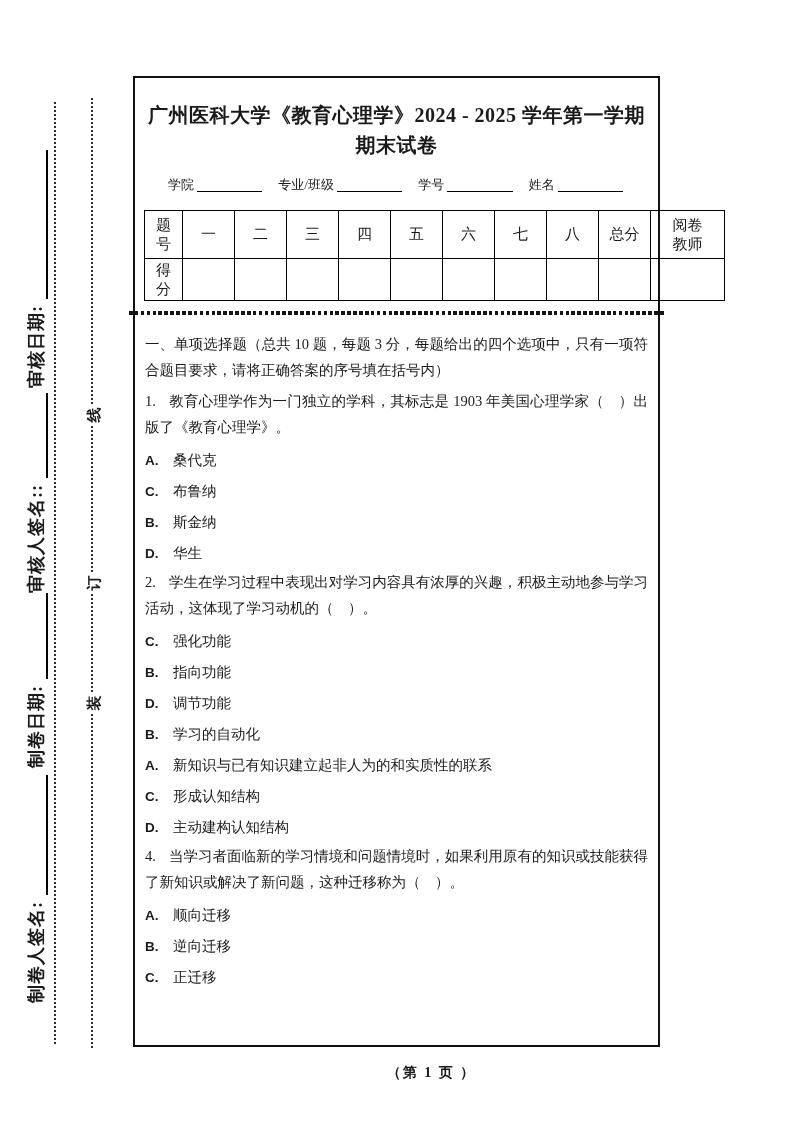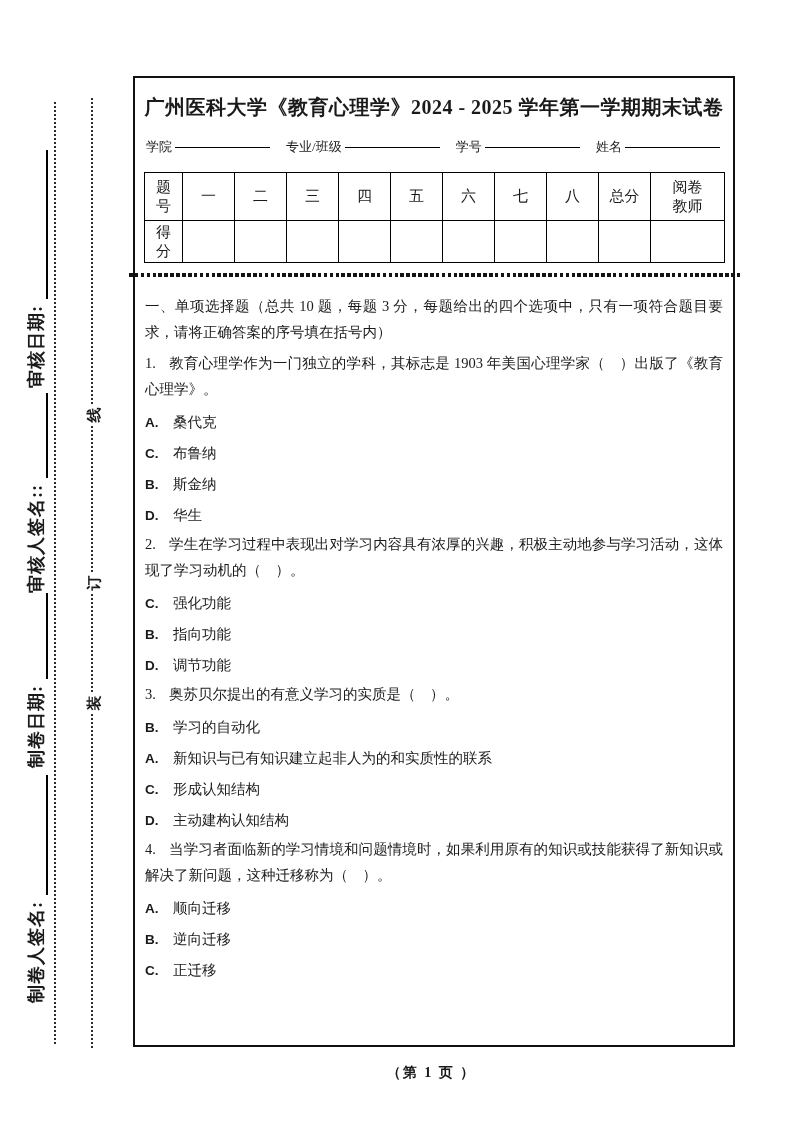--- a/index.html
+++ b/index.html
@@ -12,25 +12,25 @@
   .v-label{font-size:18px;font-weight:700;line-height:24px;letter-spacing:1px;}
   .v-blank{flex:1;border-bottom:2px solid #000;height:2px;margin-left:6px;}
 
   
   .dotline{position:absolute;width:0;border-left:2px dotted #2b2b2b;}
   .bind-char{position:absolute;left:-10px;width:22px;height:22px;line-height:22px;
              text-align:center;background:#fff;font-size:15px;font-weight:700;
              transform:rotate(-90deg);}
 
   
-  .paper-box{position:absolute;left:133px;top:76px;width:602px;height:971px;
-             border:2px solid #111;box-sizing:border-box;padding:4px 9px;overflow:visible;}
+  .paper-box{position:absolute;left:133px;top:76px;width:527px;height:971px;
+             border:2px solid #111;box-sizing:border-box;padding:12px 9px;overflow:visible;}
   .title{margin:10px 0 0;font-size:20px;font-weight:700;text-align:center;
          line-height:30px;letter-spacing:0.5px;}
-  .info-row{display:flex;margin:16px 2px 0;font-size:13px;line-height:18px;align-items:center;}
+  .info-row{display:flex;margin:16px 24px 0;font-size:13px;line-height:18px;align-items:flex-end;}
   .info-label{font-weight:400;white-space:nowrap;}
   .info-blank{flex:1;border-bottom:1.5px solid #000;height:3px;margin:0 16px 2px 3px;}
   .info-row .last{margin-right:2px;}
 
   table.score{border-collapse:collapse;margin:16px auto 0;width:580px;table-layout:fixed;}
   table.score td{border:1.5px solid #000;text-align:center;vertical-align:middle;
                  font-size:15px;padding:0;}
   table.score tr.hdr td{height:47px;}
   table.score tr.scr td{height:41px;}
   td.stacked{white-space:pre-line;font-size:13px;line-height:19px;}
@@ -148,21 +148,20 @@
     <p class="opt"><span class="opt-label">A.</span><span>桑代克</span></p>
     <p class="opt"><span class="opt-label">C.</span><span>布鲁纳</span></p>
     <p class="opt"><span class="opt-label">B.</span><span>斯金纳</span></p>
     <p class="opt"><span class="opt-label">D.</span><span>华生</span></p>
 
     <p class="q"><span class="q-num">2.</span><span>学生在学习过程中表现出对学习内容具有浓厚的兴趣，积极主动地参与学习活动，这体现了学习动机的（　）。</span></p>
     <p class="opt"><span class="opt-label">C.</span><span>强化功能</span></p>
     <p class="opt"><span class="opt-label">B.</span><span>指向功能</span></p>
     <p class="opt"><span class="opt-label">D.</span><span>调节功能</span></p>
 
-    <p class="q"><span class="q-num">3.</span><span>奥苏贝尔提出的有意义学习的实质是（　）。</span></p>
     <p class="opt"><span class="opt-label">B.</span><span>学习的自动化</span></p>
     <p class="opt"><span class="opt-label">A.</span><span>新知识与已有知识建立起非人为的和实质性的联系</span></p>
     <p class="opt"><span class="opt-label">C.</span><span>形成认知结构</span></p>
     <p class="opt"><span class="opt-label">D.</span><span>主动建构认知结构</span></p>
 
     <p class="q"><span class="q-num">4.</span><span>当学习者面临新的学习情境和问题情境时，如果利用原有的知识或技能获得了新知识或解决了新问题，这种迁移称为（　）。</span></p>
     <p class="opt"><span class="opt-label">A.</span><span>顺向迁移</span></p>
     <p class="opt"><span class="opt-label">B.</span><span>逆向迁移</span></p>
     <p class="opt"><span class="opt-label">C.</span><span>正迁移</span></p>
 

